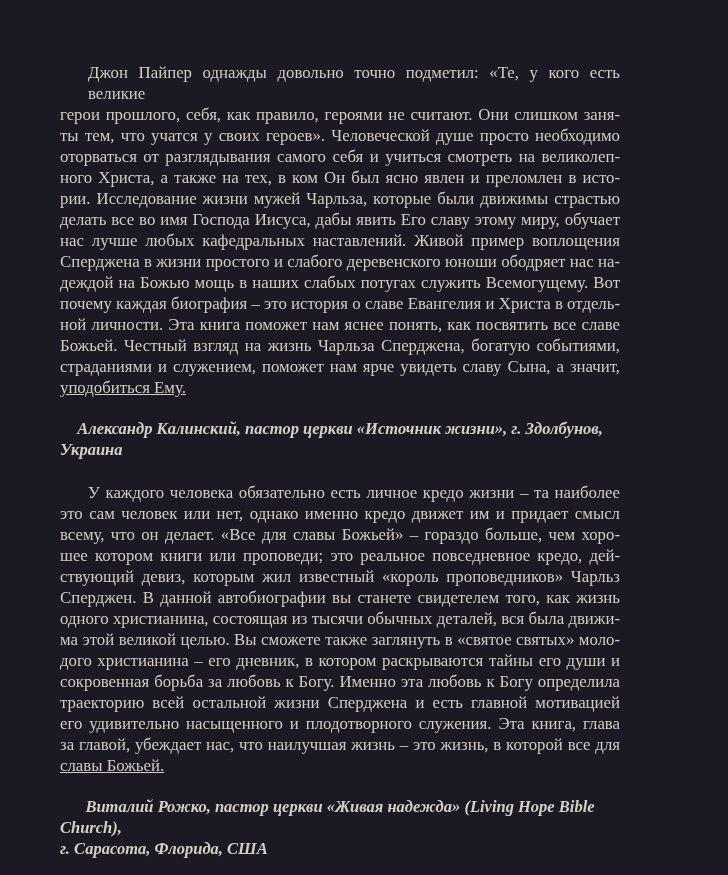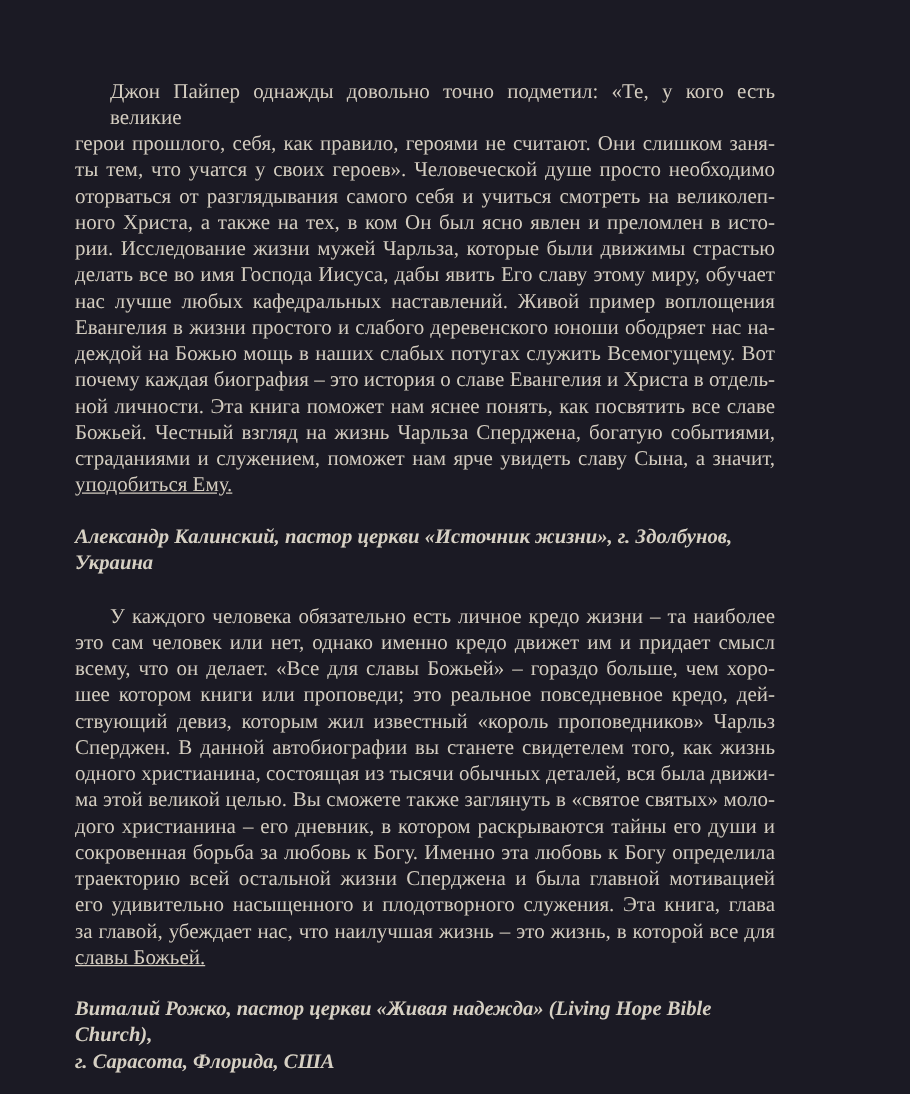--- a/index.html
+++ b/index.html
@@ -38,40 +38,40 @@
     text-decoration: underline;
   }
   .attribution {
     margin: 0 0 22px 0;
   }
   .attribution .line {
     font-size: 16.5px;
     line-height: 21px;
     font-weight: bold;
     font-style: italic;
-    text-align: left;
+    text-align: center;
     text-align-last: left;
     color: #d6d0c3;
   }
 </style>
 </head>
 <body>
 
 <div class="page">
 
   <div class="paragraph">
     <div class="line first">Джон Пайпер однажды довольно точно подметил: «Те, у кого есть великие</div>
     <div class="line">герои прошлого, себя, как правило,  героями не считают. Они слишком заня-</div>
     <div class="line">ты тем, что учатся у своих героев». Человеческой душе просто необходимо</div>
     <div class="line">оторваться от разглядывания самого себя и учиться смотреть на великолеп-</div>
     <div class="line">ного Христа, а также на тех, в ком Он был ясно явлен и преломлен в исто-</div>
     <div class="line">рии. Исследование жизни мужей Чарльза, которые были движимы страстью</div>
     <div class="line">делать все во имя Господа Иисуса, дабы явить Его славу этому миру, обучает</div>
     <div class="line">нас лучше любых кафедральных наставлений. Живой пример воплощения</div>
-    <div class="line">Евангелия в жизни простого и слабого деревенского юноши ободряет нас на-</div>
+    <div class="line">Сперджена в жизни простого и слабого деревенского юноши ободряет нас на-</div>
     <div class="line">деждой на Божью мощь в наших слабых потугах служить Всемогущему. Вот</div>
     <div class="line">почему каждая биография – это история о славе Евангелия и Христа в отдель-</div>
     <div class="line">ной личности. Эта книга поможет нам яснее понять, как посвятить все славе</div>
     <div class="line">Божьей. Честный взгляд на жизнь Чарльза Сперджена, богатую событиями,</div>
     <div class="line">страданиями и служением, поможет нам ярче увидеть славу Сына, а значит,</div>
     <div class="line last">уподобиться Ему.</div>
   </div>
 
   <div class="attribution">
     <div class="line">Александр Калинский, пастор церкви «Источник жизни», г. Здолбунов, Украина</div>
@@ -81,21 +81,21 @@
     <div class="line first">У каждого человека обязательно есть личное кредо жизни – та наиболее</div>
     <div class="line">это сам человек или нет, однако именно кредо движет им и придает смысл</div>
     <div class="line">всему, что он делает. «Все для славы Божьей» – гораздо больше, чем хоро-</div>
     <div class="line">шее котором книги или проповеди; это реальное повседневное кредо, дей-</div>
     <div class="line">ствующий девиз, которым жил известный «король проповедников» Чарльз</div>
     <div class="line">Сперджен. В данной автобиографии вы станете свидетелем того, как жизнь</div>
     <div class="line">одного христианина, состоящая из тысячи обычных деталей, вся была движи-</div>
     <div class="line">ма этой великой целью. Вы сможете также заглянуть в «святое святых» моло-</div>
     <div class="line">дого христианина – его дневник, в котором раскрываются тайны его души и</div>
     <div class="line">сокровенная борьба за любовь к Богу. Именно эта любовь к Богу определила</div>
-    <div class="line">траекторию всей остальной жизни Сперджена и была главной мотивацией</div>
+    <div class="line">траекторию всей остальной жизни Сперджена и есть главной мотивацией</div>
     <div class="line">его удивительно насыщенного и плодотворного служения. Эта книга, глава</div>
     <div class="line">за главой, убеждает нас, что наилучшая жизнь – это жизнь, в которой все для</div>
     <div class="line last">славы Божьей.</div>
   </div>
 
   <div class="attribution">
     <div class="line">Виталий Рожко, пастор церкви «Живая надежда» (Living Hope Bible Church),</div>
     <div class="line">г. Сарасота, Флорида, США</div>
   </div>
 

